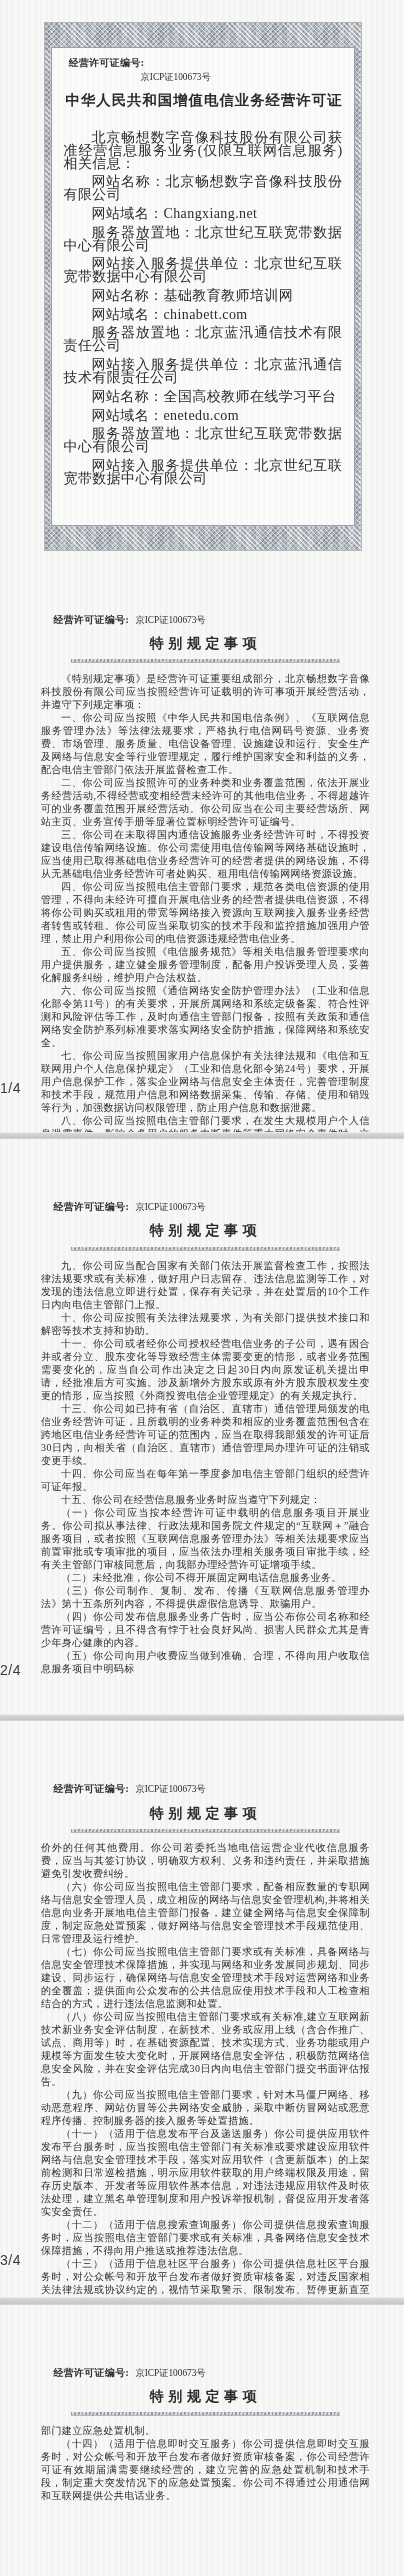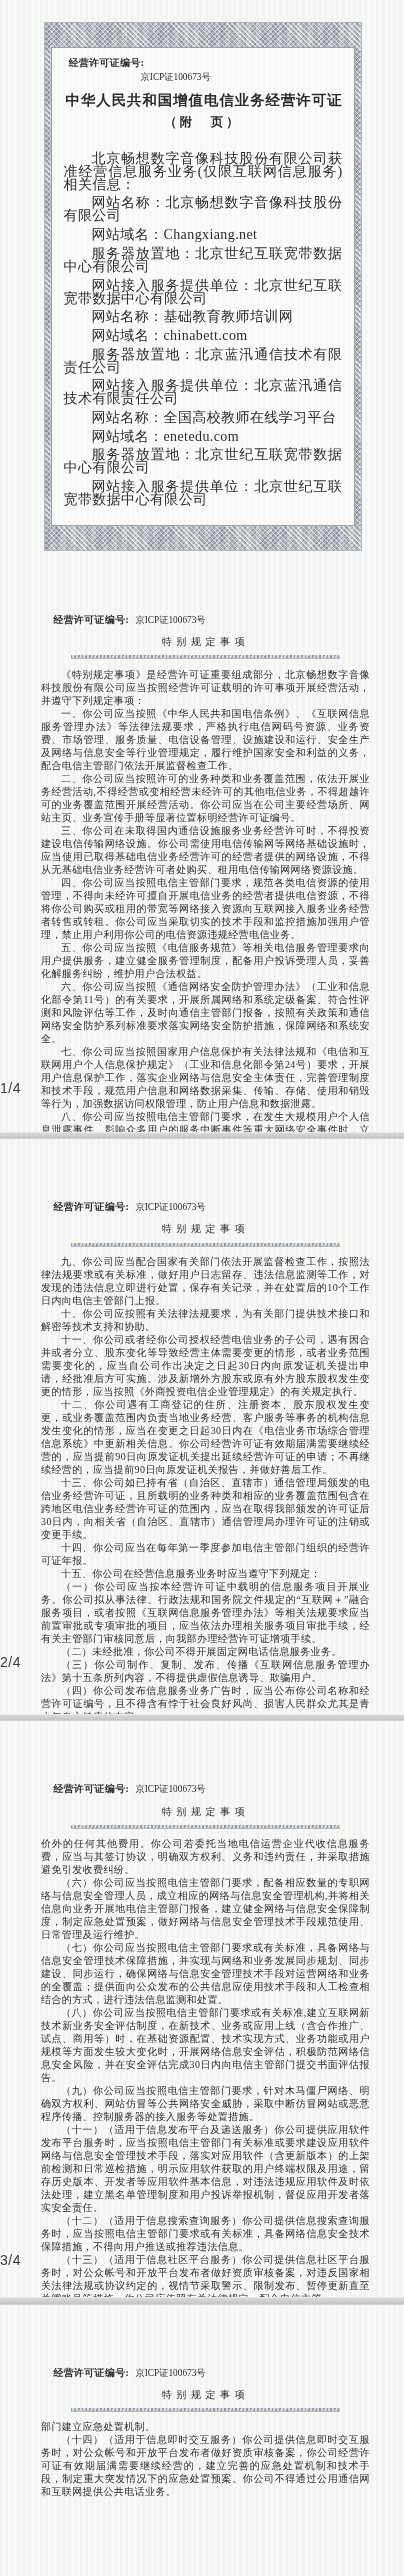--- a/index.html
+++ b/index.html
@@ -40,59 +40,58 @@
     margin:5.7px 0;font-size:14px;line-height:13px;letter-spacing:0.4px;
     text-indent:2em;text-align:justify;
   }
   
   .prov{
     position:relative;box-sizing:border-box;
     padding:62px 35px 0 41px;overflow:hidden;
   }
   .prov-label{font-size:9.8px;font-weight:700;letter-spacing:0.5px;margin-left:12.4px;display:inline-block;}
   .prov-no{font-size:9.3px;font-weight:400;margin-left:4.1px;display:inline-block;}
-  .prov-title{font-size:10px;font-weight:400;text-align:center;letter-spacing:4.6px;margin-top:8.2px;}
+  .prov-title{font-size:14px;font-weight:700;text-align:center;letter-spacing:4.6px;margin-top:8.2px;}
   .title-divider{
     height:3.1px;width:82%;margin:6.2px auto 0 auto;
     background:repeating-linear-gradient(100deg,#969ba1 0 1.5px,#d8dadd 1.5px 3.6px);
     border-bottom:0.5px solid #b5b8bc;
   }
   .prov-body{margin-top:8.2px;}
   .prov-body .para{
     margin:0;font-size:10px;line-height:13px;letter-spacing:0.4px;
     text-indent:2em;text-align:justify;
   }
   .prov-body .para.cont{text-indent:0;}
   .page-num{
     position:absolute;left:0;width:100%;text-align:left;
     font-size:14px;letter-spacing:0.5px;color:#3a3a3a;
     font-family:Liberation Sans, sans-serif;
   }
   #prov1{margin-top:552px;height:580px;}
   #prov1 .page-num{bottom:36px;}
   #prov2{height:575px;}
-  #prov2 .page-num{bottom:44px;}
+  #prov2 .page-num{bottom:36px;}
   #prov3{height:576px;}
   #prov3 .page-num{bottom:29px;}
   #prov4{height:550px;}
   .sep{
     height:5.2px;width:100%;
     background:linear-gradient(#dadada,#c3c4c4);
     border-top:0.5px solid #e9e9e9;border-bottom:0.5px solid #d2d2d2;
   }
 </style>
 </head>
 <body>
 
 <div class="cert">
   <div class="cert-inner">
     <div class="cert-no-label">经营许可证编号:</div>
     <div class="cert-no-value">京ICP证100673号</div>
     <div class="cert-title">中华人民共和国增值电信业务经营许可证</div>
-    <div class="cert-subtitle">（附　页）</div>
     <div class="cert-body">
       <p>北京畅想数字音像科技股份有限公司获准经营信息服务业务(仅限互联网信息服务)相关信息：</p>
       <div>
           <p class="para">网站名称：北京畅想数字音像科技股份有限公司</p>
           <p class="para">网站域名：Changxiang.net</p>
           <p class="para">服务器放置地：北京世纪互联宽带数据中心有限公司</p>
           <p class="para">网站接入服务提供单位：北京世纪互联宽带数据中心有限公司</p>
           <p class="para">网站名称：基础教育教师培训网</p>
           <p class="para">网站域名：chinabett.com</p>
           <p class="para">服务器放置地：北京蓝汛通信技术有限责任公司</p>
@@ -132,21 +131,20 @@
   <div>
     <span class="prov-label">经营许可证编号:</span>
     <span class="prov-no">京ICP证100673号</span>
   </div>
   <div class="prov-title">特别规定事项</div>
   <div class="title-divider"></div>
   <div class="prov-body">
       <p class="para">九、你公司应当配合国家有关部门依法开展监督检查工作，按照法律法规要求或有关标准，做好用户日志留存、违法信息监测等工作，对发现的违法信息立即进行处置，保存有关记录，并在处置后的10个工作日内向电信主管部门上报。</p>
       <p class="para">十、你公司应按照有关法律法规要求，为有关部门提供技术接口和解密等技术支持和协助。</p>
       <p class="para">十一、你公司或者经你公司授权经营电信业务的子公司，遇有因合并或者分立、股东变化等导致经营主体需要变更的情形，或者业务范围需要变化的，应当自公司作出决定之日起30日内向原发证机关提出申请，经批准后方可实施。涉及新增外方股东或原有外方股东股权发生变更的情形，应当按照《外商投资电信企业管理规定》的有关规定执行。</p>
-      <p class="para">十二、你公司遇有工商登记的住所、注册资本、股东股权发生变更，或业务覆盖范围内负责当地业务经营、客户服务等事务的机构信息发生变化的情形，应当在变更之日起30日内在《电信业务市场综合管理信息系统》中更新相关信息。你公司经营许可证有效期届满需要继续经营的，应当提前90日向原发证机关提出延续经营许可证的申请；不再继续经营的，应当提前90日向原发证机关报告，并做好善后工作。</p>
       <p class="para">十三、你公司如已持有省（自治区、直辖市）通信管理局颁发的电信业务经营许可证，且所载明的业务种类和相应的业务覆盖范围包含在跨地区电信业务经营许可证的范围内，应当在取得我部颁发的许可证后30日内，向相关省（自治区、直辖市）通信管理局办理许可证的注销或变更手续。</p>
       <p class="para">十四、你公司应当在每年第一季度参加电信主管部门组织的经营许可证年报。</p>
       <p class="para">十五、你公司在经营信息服务业务时应当遵守下列规定：</p>
       <p class="para">（一）你公司应当按本经营许可证中载明的信息服务项目开展业务。你公司拟从事法律、行政法规和国务院文件规定的“互联网＋”融合服务项目，或者按照《互联网信息服务管理办法》等相关法规要求应当前置审批或专项审批的项目，应当依法办理相关服务项目审批手续，经有关主管部门审核同意后，向我部办理经营许可证增项手续。</p>
       <p class="para">（二）未经批准，你公司不得开展固定网电话信息服务业务。</p>
       <p class="para">（三）你公司制作、复制、发布、传播《互联网信息服务管理办法》第十五条所列内容，不得提供虚假信息诱导、欺骗用户。</p>
       <p class="para">（四）你公司发布信息服务业务广告时，应当公布你公司名称和经营许可证编号，且不得含有悖于社会良好风尚、损害人民群众尤其是青少年身心健康的内容。</p>
       <p class="para">（五）你公司向用户收费应当做到准确、合理，不得向用户收取信息服务项目中明码标</p>
     </div>
   <div class="page-num">2/4</div>
@@ -158,21 +156,21 @@
     <span class="prov-label">经营许可证编号:</span>
     <span class="prov-no">京ICP证100673号</span>
   </div>
   <div class="prov-title">特别规定事项</div>
   <div class="title-divider"></div>
   <div class="prov-body">
       <p class="para cont">价外的任何其他费用。你公司若委托当地电信运营企业代收信息服务费，应当与其签订协议，明确双方权利、义务和违约责任，并采取措施避免引发收费纠纷。</p>
       <p class="para">（六）你公司应当按照电信主管部门要求，配备相应数量的专职网络与信息安全管理人员，成立相应的网络与信息安全管理机构,并将相关信息向业务开展地电信主管部门报备，建立健全网络与信息安全保障制度，制定应急处置预案，做好网络与信息安全管理技术手段规范使用、日常管理及运行维护。</p>
       <p class="para">（七）你公司应当按照电信主管部门要求或有关标准，具备网络与信息安全管理技术保障措施，并实现与网络和业务发展同步规划、同步建设、同步运行，确保网络与信息安全管理技术手段对运营网络和业务的全覆盖；提供面向公众发布的公共信息应使用技术手段和人工检查相结合的方式，进行违法信息监测和处置。</p>
       <p class="para">（八）你公司应当按照电信主管部门要求或有关标准,建立互联网新技术新业务安全评估制度，在新技术、业务或应用上线（含合作推广、试点、商用等）时，在基础资源配置、技术实现方式、业务功能或用户规模等方面发生较大变化时，开展网络信息安全评估，积极防范网络信息安全风险，并在安全评估完成30日内向电信主管部门提交书面评估报告。</p>
-      <p class="para">（九）你公司应当按照电信主管部门要求，针对木马僵尸网络、明确双方权利、网站仿冒等公共网络安全威胁，采取中断仿冒网站或恶意程序传播、控制服务器的接入服务等处置措施。</p>
+      <p class="para">（九）你公司应当按照电信主管部门要求，针对木马僵尸网络、移动恶意程序、网站仿冒等公共网络安全威胁，采取中断仿冒网站或恶意程序传播、控制服务器的接入服务等处置措施。</p>
       <p class="para">（十一）（适用于信息发布平台及递送服务）你公司提供应用软件发布平台服务时，应当按照电信主管部门有关标准或要求建设应用软件网络与信息安全管理技术手段，落实对应用软件（含更新版本）的上架前检测和日常巡检措施，明示应用软件获取的用户终端权限及用途，留存历史版本、开发者等应用软件基本信息，对违法违规应用软件及时依法处理，建立黑名单管理制度和用户投诉举报机制，督促应用开发者落实安全责任。</p>
       <p class="para">（十二）（适用于信息搜索查询服务）你公司提供信息搜索查询服务时，应当按照电信主管部门要求或有关标准，具备网络信息安全技术保障措施，不得向用户推送或推荐违法信息。</p>
       <p class="para">（十三）（适用于信息社区平台服务）你公司提供信息社区平台服务时，对公众帐号和开放平台发布者做好资质审核备案，对违反国家相关法律法规或协议约定的，视情节采取警示、限制发布、暂停更新直至关闭账号等措施。你公司应依照有关法律规定，配合电信主管</p>
     </div>
   <div class="page-num">3/4</div>
 </div>
 <div class="sep"></div>
 
 <div class="prov" id="prov4">
   <div>

